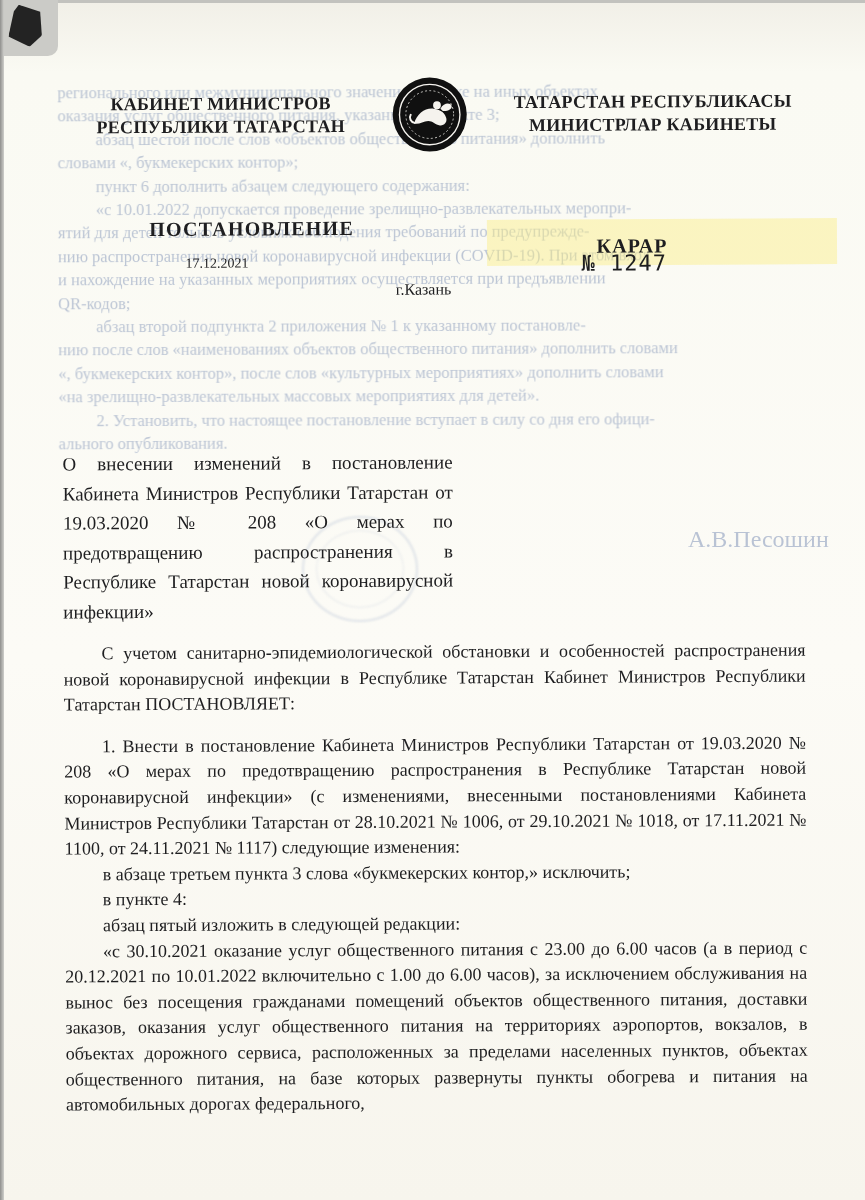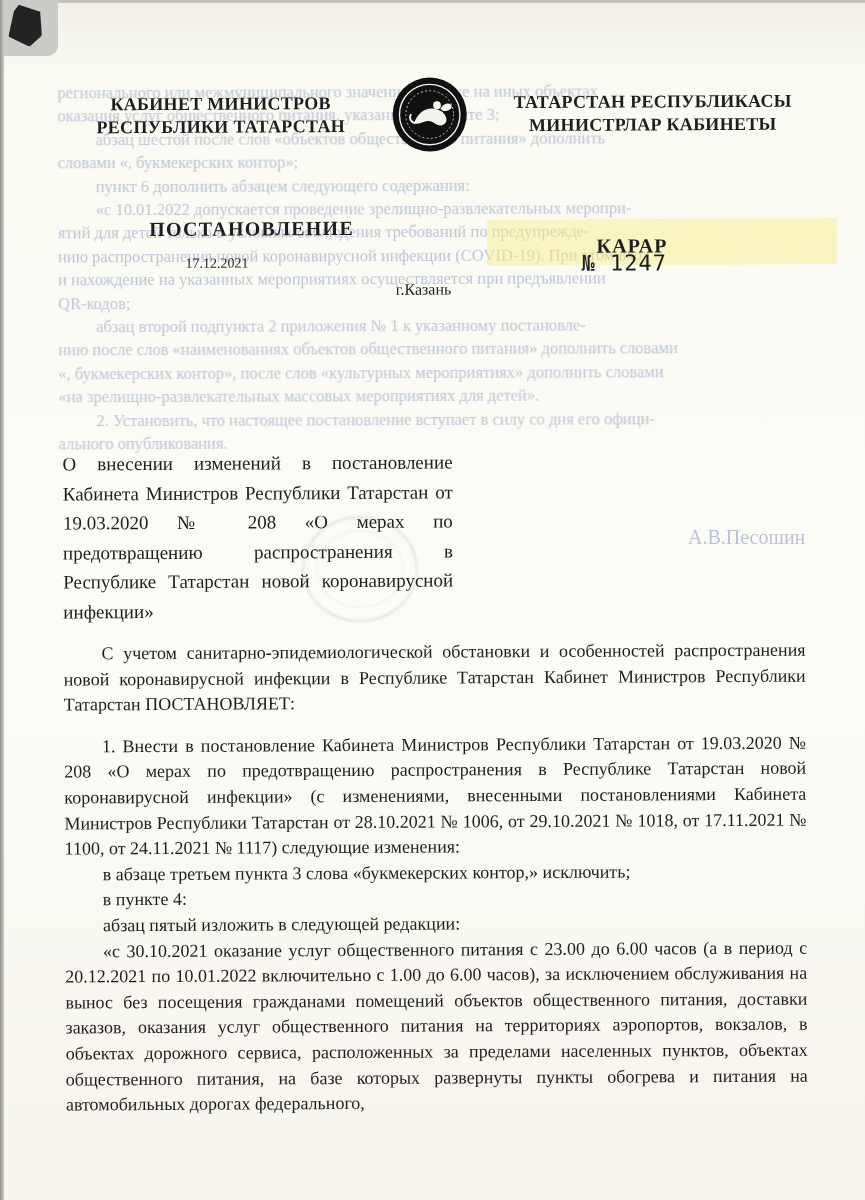--- a/index.html
+++ b/index.html
@@ -25,21 +25,21 @@
   
   .bleed{
     position:absolute;left:58px;top:80px;width:762px;
     color:#7d90b5;opacity:.5;filter:blur(.7px);
     font-size:16.5px;line-height:23.4px;text-align:justify;
     transform:rotate(-.2deg);
   }
   .bleed .ind{text-indent:38px;}
   .sig-bleed{
     position:absolute;left:688px;top:526px;
-    color:#8496ba;opacity:.55;filter:blur(.6px);font-size:20px;
+    color:#8496ba;opacity:.55;filter:blur(.6px);font-size:24px;
   }
   .stamp{
     position:absolute;left:302px;top:516px;width:112px;height:102px;
     border:2px solid rgba(125,145,185,.22);border-radius:50%;
     filter:blur(.8px);
   }
   .stamp::after{content:"";position:absolute;inset:12px;border:1px solid rgba(125,145,185,.16);border-radius:50%;}
   .highlight{
     position:absolute;left:487px;top:219px;width:350px;height:46px;
     background:rgba(250,238,130,.45);transform:rotate(-.3deg);

